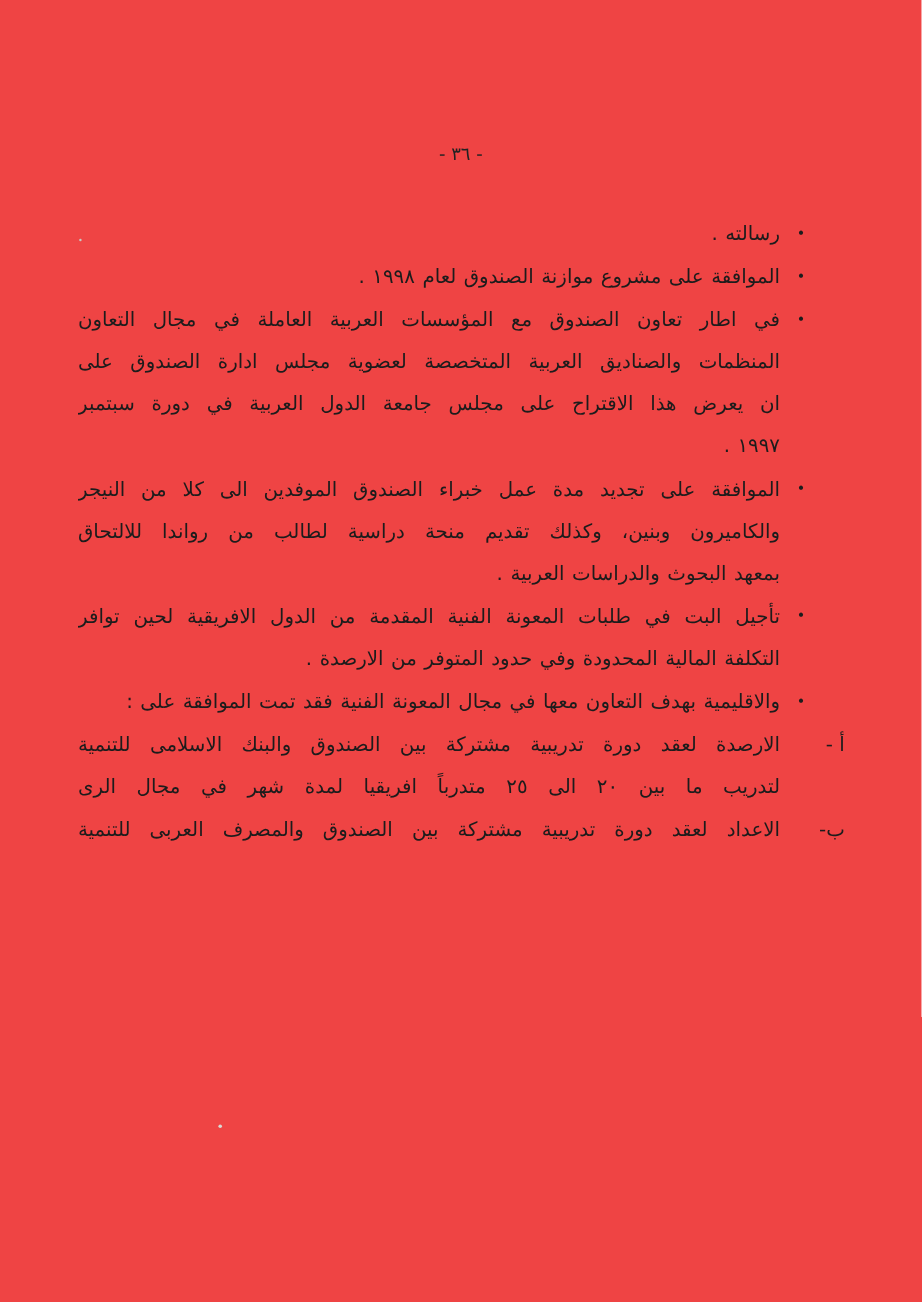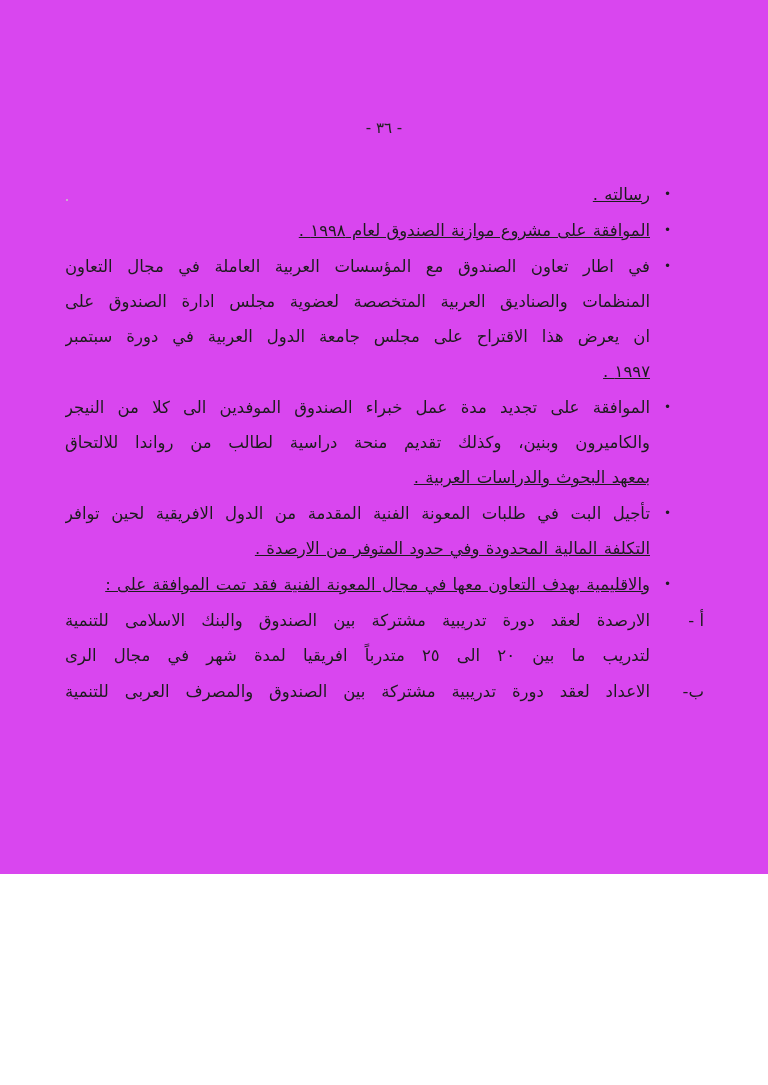--- a/index.html
+++ b/index.html
@@ -3,22 +3,22 @@
 <meta charset="utf-8">
 <style>
   html, body {
     margin: 0;
     padding: 0;
     background: #ffffff;
   }
   .page {
     position: relative;
     width: 768px;
-    height: 874px;
-    background: #d946ef;
+    height: 1085px;
+    background: #ef4444;
     overflow: hidden;
     color: #1c1c1c;
     font-family: "DejaVu Sans", sans-serif;
   }
   .page-number {
     position: absolute;
     top: 119px;
     left: 0;
     width: 100%;
     text-align: center;
@@ -46,21 +46,20 @@
     text-align-last: justify;
     word-spacing: 1px;
     white-space: nowrap;
     color: #1c1c1c;
   }
   .line.justify { white-space: normal; }
   .line.right {
     text-align: center;
     text-align-last: right;
     white-space: nowrap;
-    text-decoration: underline;
   }
   .marker {
     position: absolute;
     top: 0;
     line-height: 35px;
     color: #1c1c1c;
   }
   .para.bullet > .marker {
     right: -21px;
     font-size: 12px;

